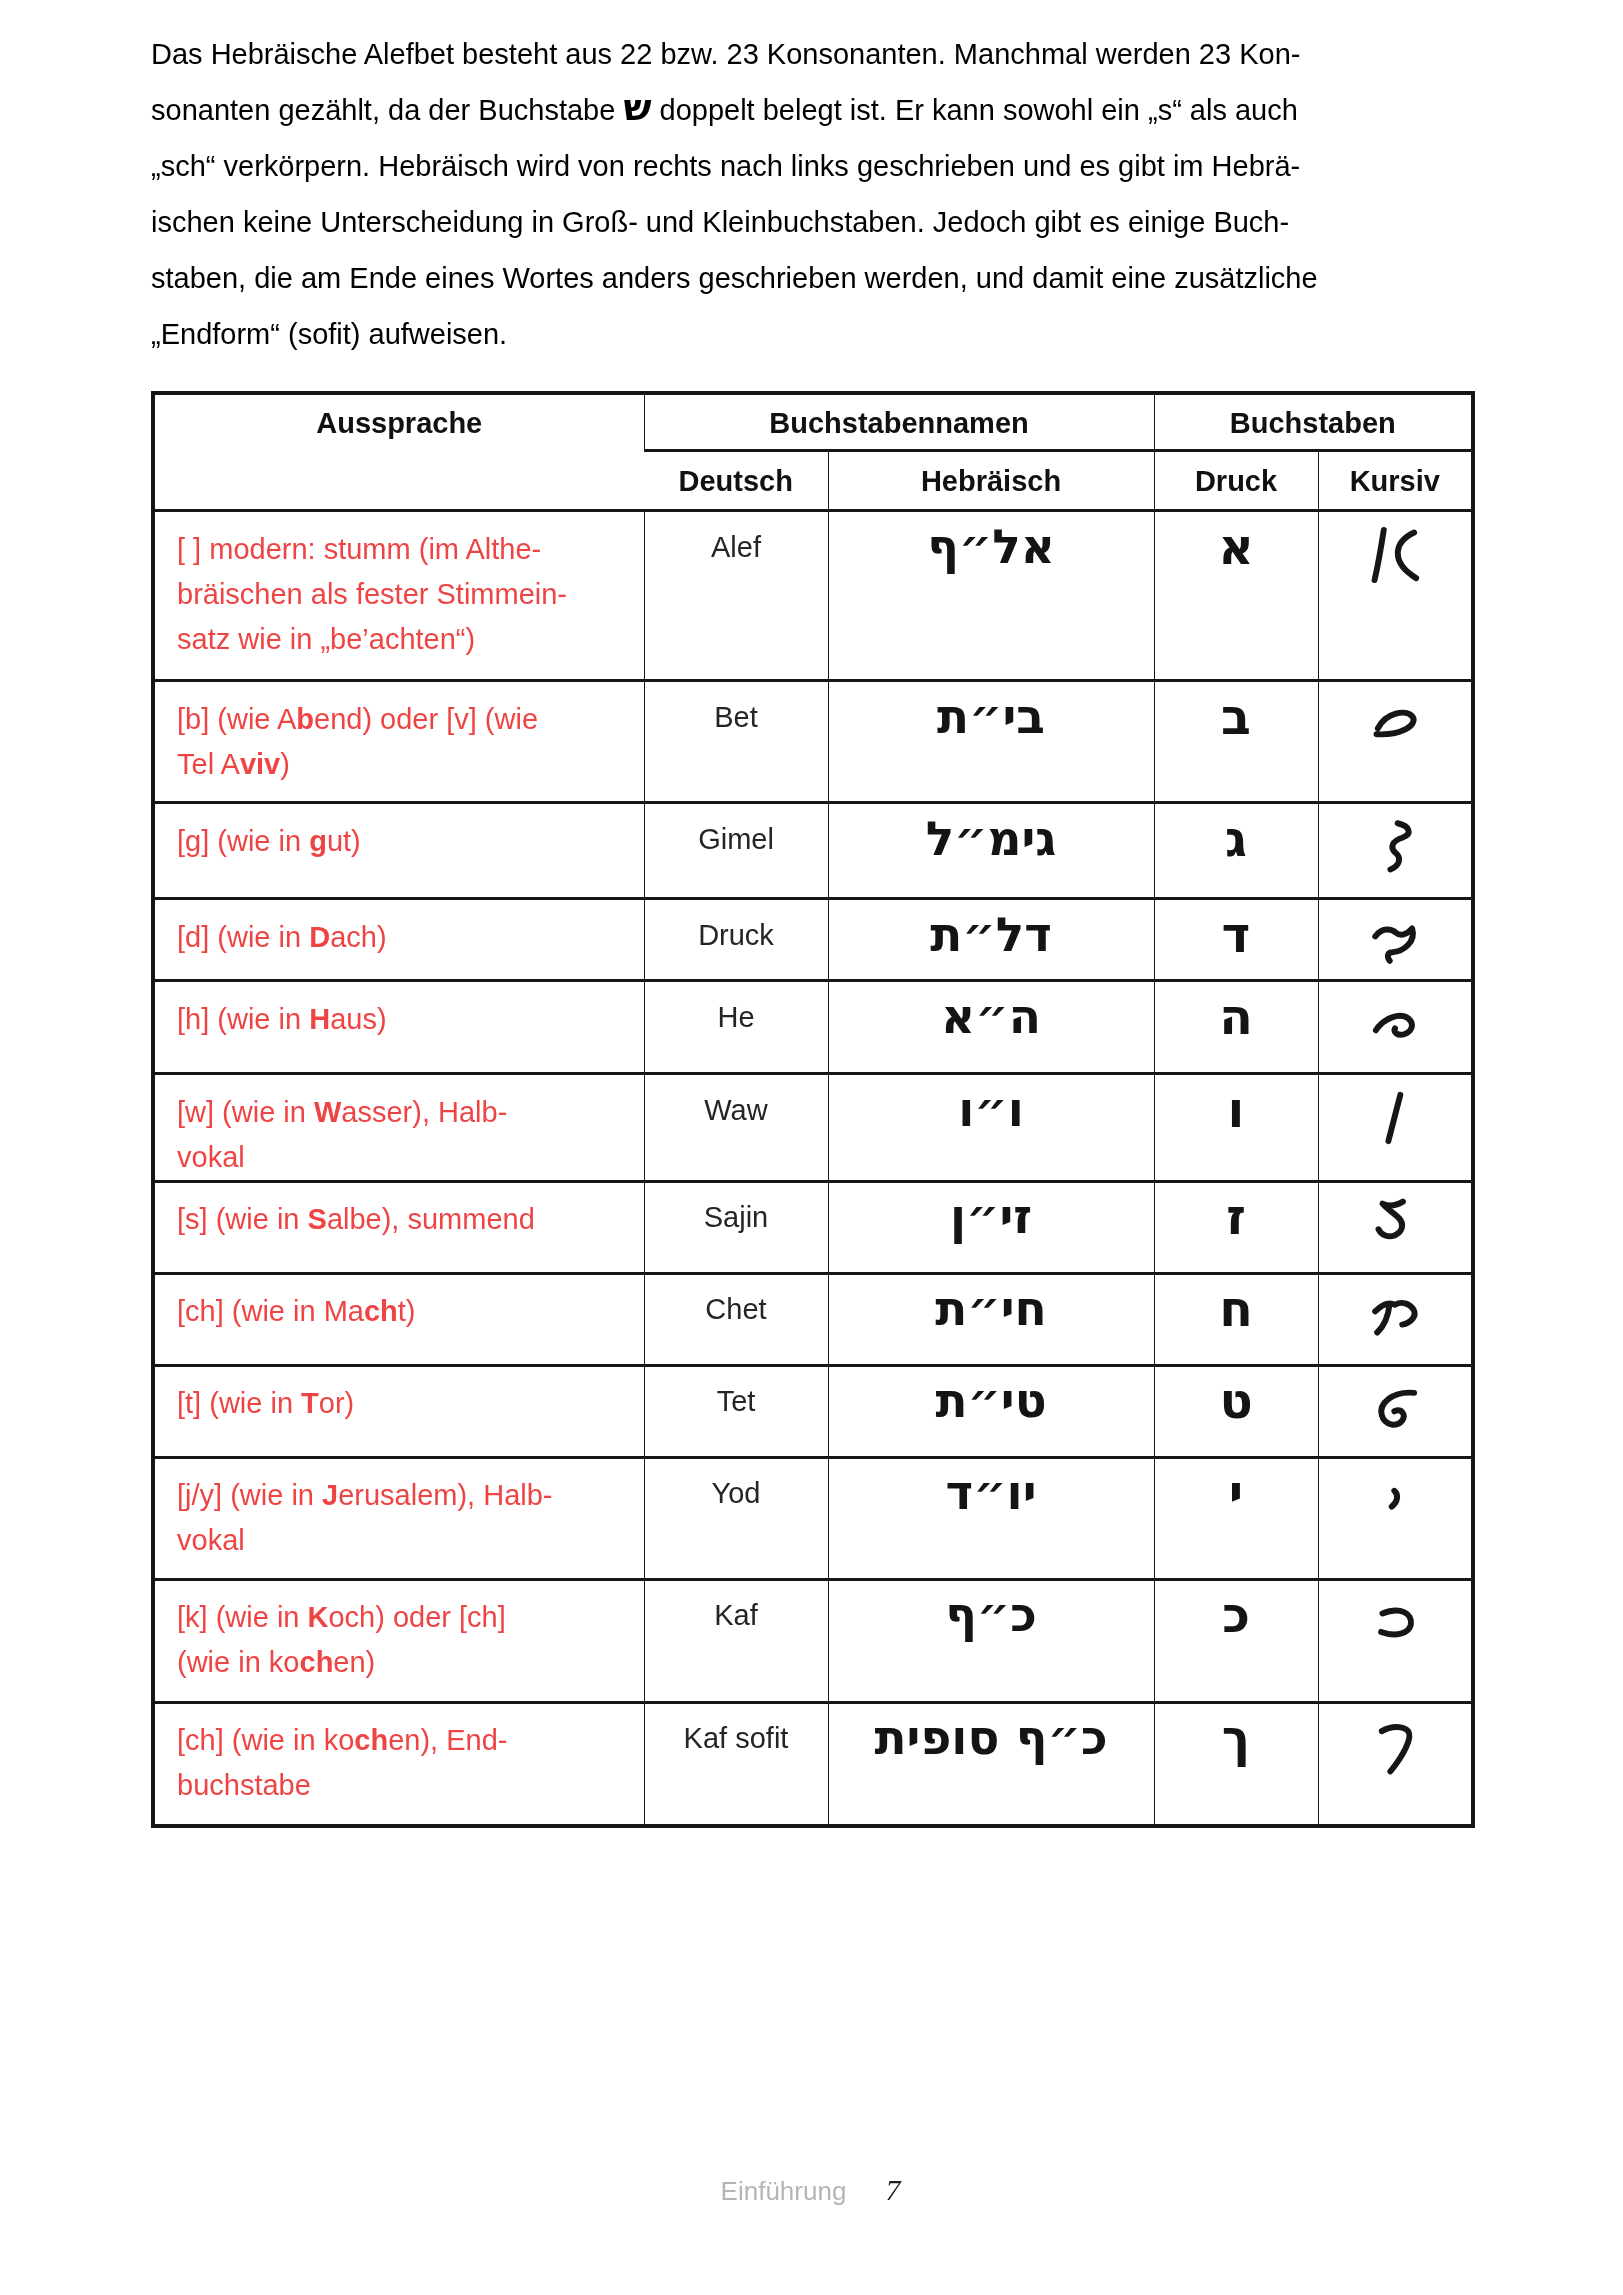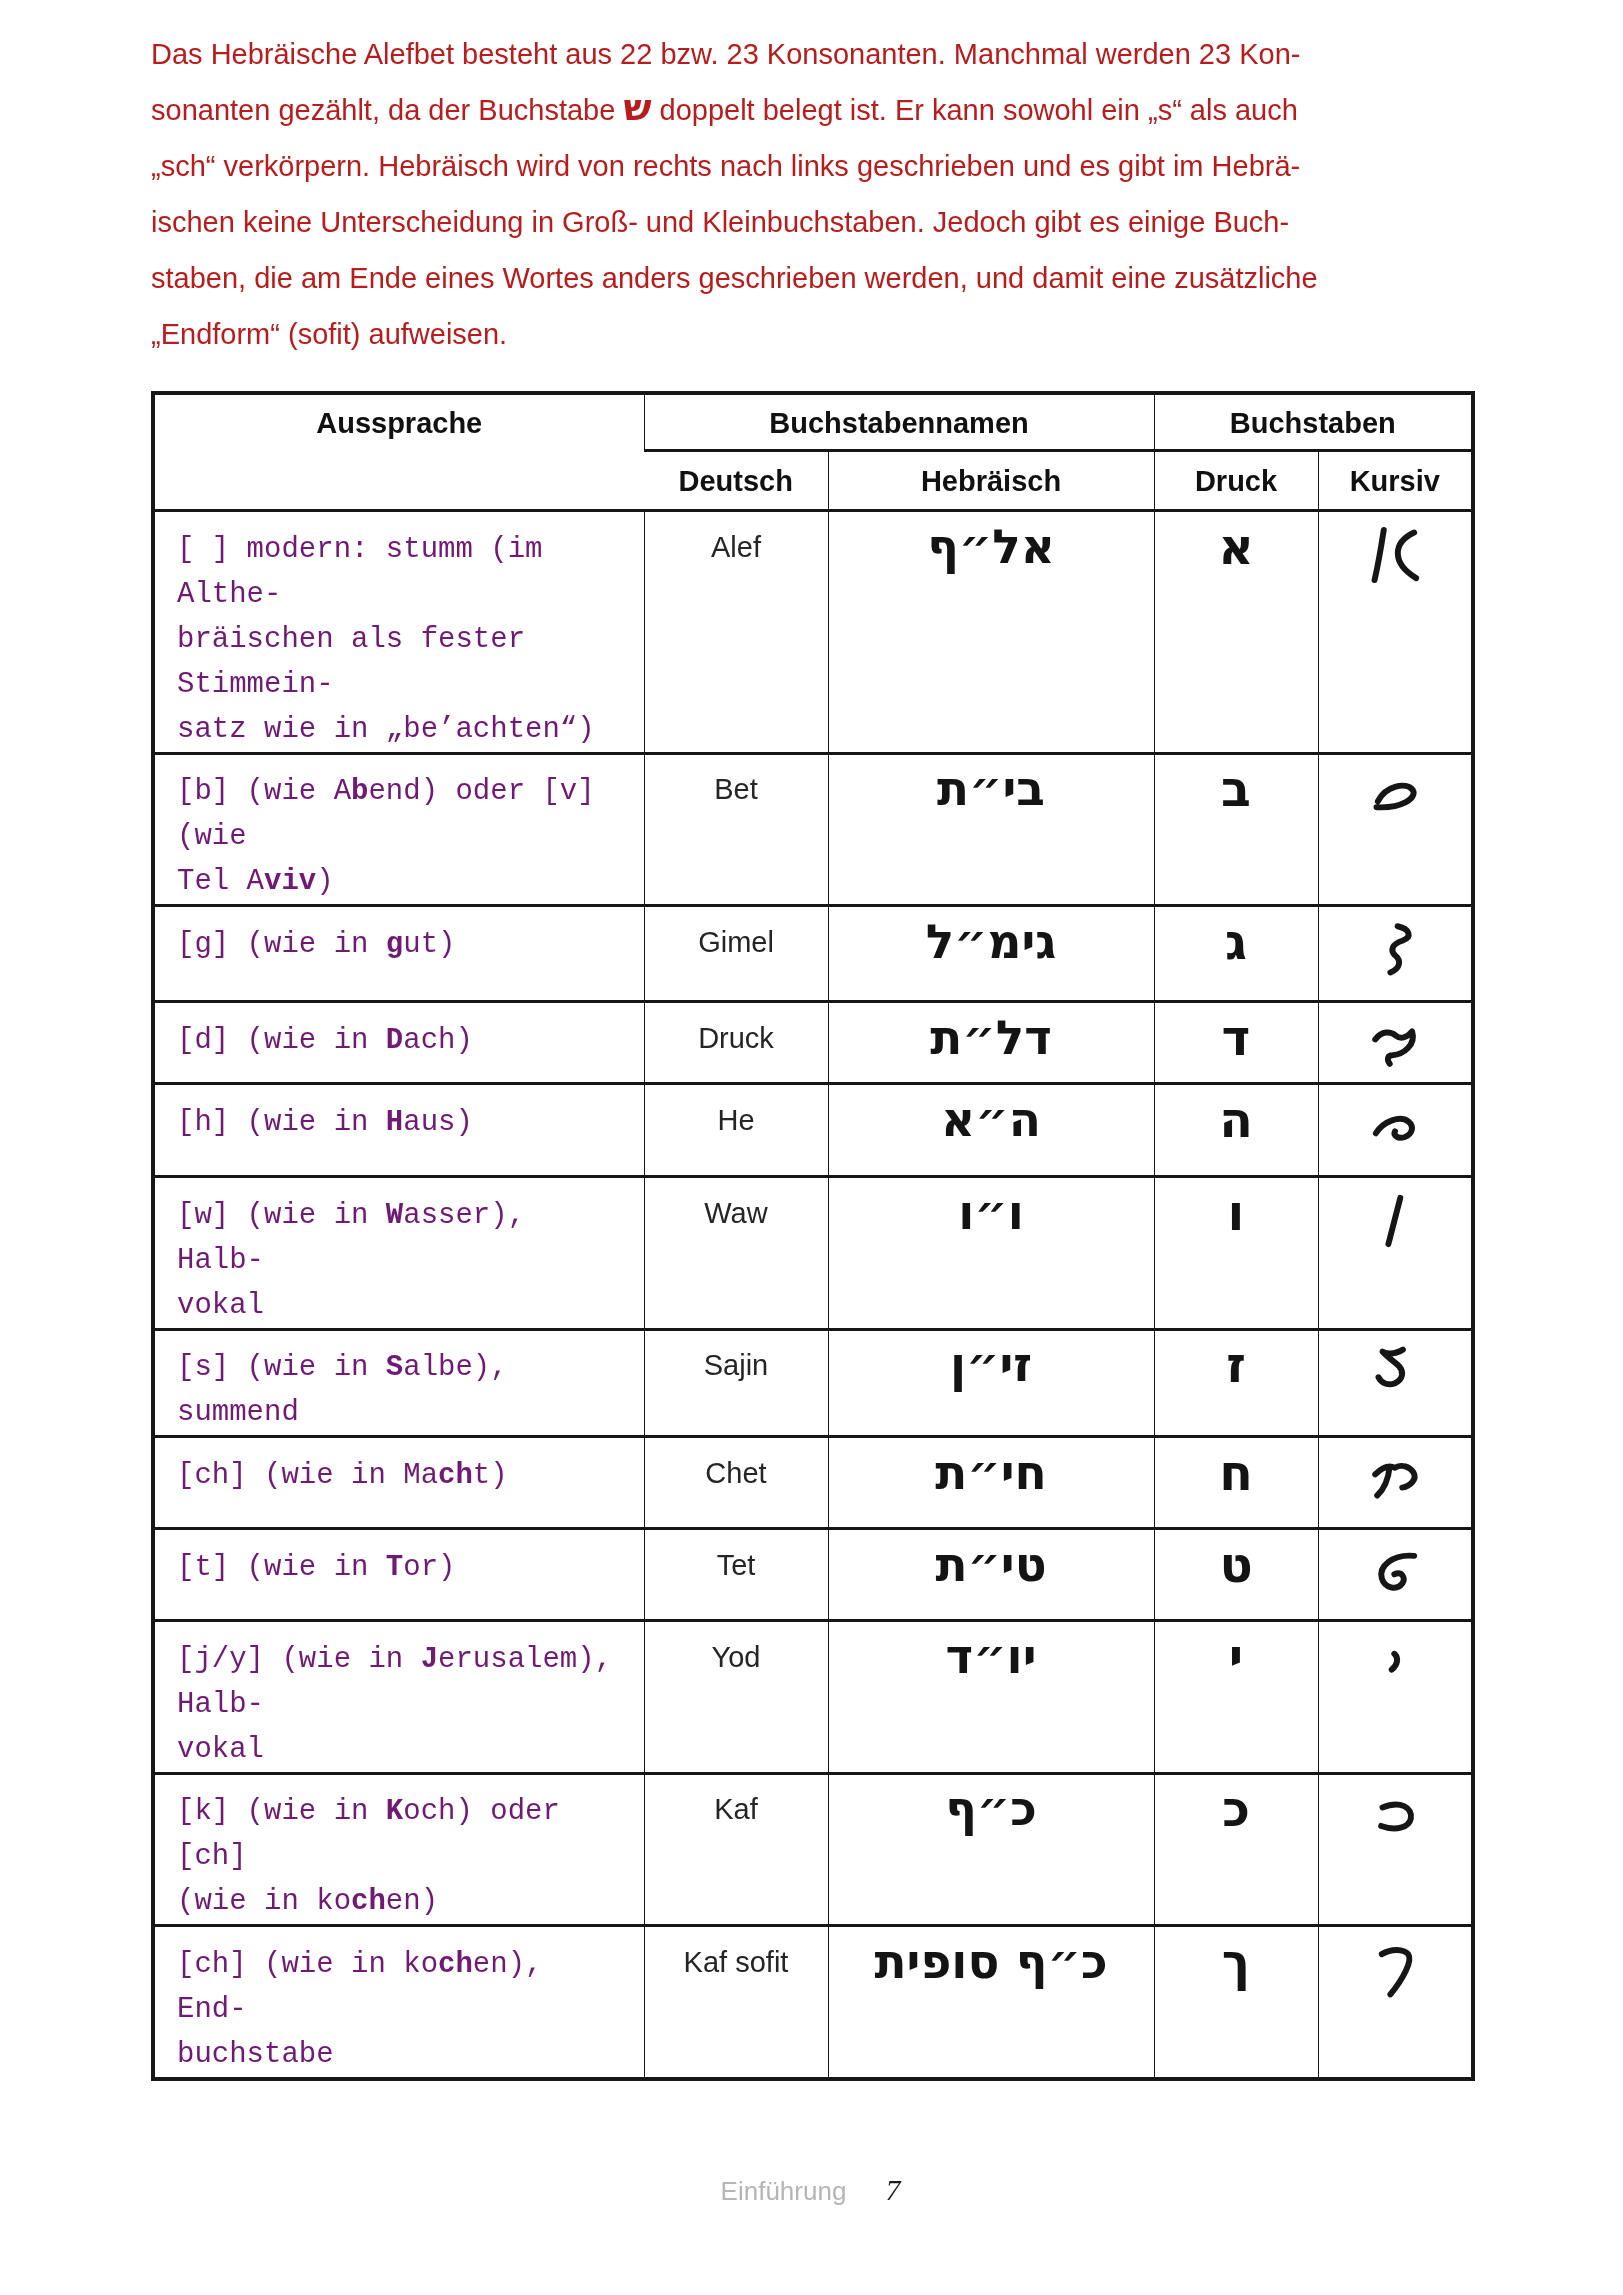--- a/index.html
+++ b/index.html
@@ -15,21 +15,21 @@
 
   .page-title {
     margin:156px 0 0 0;
     font-size:39px; line-height:46px;
     font-weight:bold; color:#4c4c4c;
     letter-spacing:-0.4px;
   }
   .intro {
     margin-top:25.5px;
     font-size:29px; line-height:56px;
-    color:#b91c1c;
+    color:#000000;
   }
   .intro b {
     font-family:"DejaVu Sans", sans-serif;
     font-size:37px; font-weight:bold; line-height:0;
   }
 
   table.alefbet {
     margin-top:24px;
     width:1319px;
     border-collapse:collapse;
@@ -40,22 +40,22 @@
   th, td { border-left:1.7px solid #161616; vertical-align:top; padding:0; }
   th:first-child, td:first-child { border-left:none; }
   thead tr.sub th { border-top:3.4px solid #161616; }
   tbody tr { border-top:3.4px solid #161616; }
 
   th {
     font-size:29px; font-weight:bold; color:#111111;
     padding-top:12.8px;
   }
   td.aus {
-    font-size:29px; line-height:45px; color:#701a75;
-    text-align:left; padding:14.5px 17px 0 22px;font-family:Liberation Mono, monospace;
+    font-size:29px; line-height:45px; color:#ef4444;
+    text-align:left; padding:14.5px 17px 0 22px;
   }
   td.de { font-size:29px; color:#252525; text-align:center; padding-top:18.7px; }
   td.hn {
     font-family:"DejaVu Sans", sans-serif;
     font-size:47px; font-weight:bold; color:#141414;
     text-align:center; padding-top:6.8px;
   }
   td.dr {
     font-family:"DejaVu Sans", sans-serif;
     font-size:49px; font-weight:bold; color:#141414;

